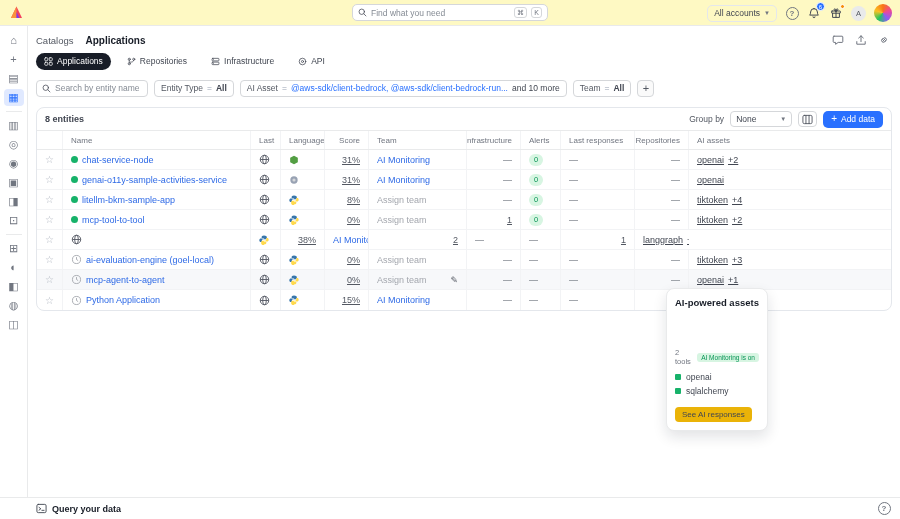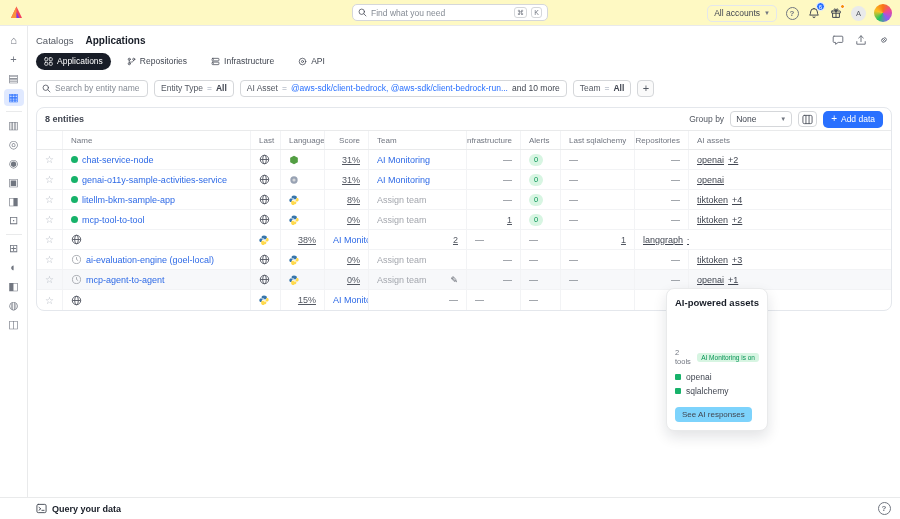--- a/index.html
+++ b/index.html
@@ -184,21 +184,21 @@
     background: #fff; border: 1px solid #e9eaeb; border-radius: 8px; padding: 8px;
     box-shadow: 0 6px 14px rgba(16,24,40,.12);
   }
   .tt-title { font-size: 9.5px; font-weight: bold; color: #181d27; margin-bottom: 6px; }
   .tt-meta { display: flex; align-items: center; gap: 4px; margin-bottom: 6px; margin-top: 40px; }
   .tt-count { font-size: 7.5px; color: #717680; }
   .tt-badge { background: #d7f5e2; color: #079455; font-size: 6.5px; padding: 1px 4px; border-radius: 3px; white-space: nowrap; }
   .tt-item { display: flex; align-items: center; gap: 5px; font-size: 8.5px; color: #414651; margin: 4px 0; }
   .tt-sq { width: 6px; height: 6px; background: #17b26a; border-radius: 1px; flex: none; }
   .tt-btn {
-    margin-top: 7px; background: #7dd3fc; border: none; border-radius: 4px; cursor: pointer;
+    margin-top: 7px; background: #eab308; border: none; border-radius: 4px; cursor: pointer;
     font-size: 8px; color: #414651; padding: 3px 7px; font-family: "Liberation Sans", sans-serif;
   }
   .stroke-ic { fill: none; stroke: currentColor; stroke-width: 1; stroke-linecap: round; stroke-linejoin: round; }
 </style>
 </head>
 <body>
 
 <header class="topbar">
   <span class="logo">
     <svg viewBox="0 0 15 15" width="15" height="15">
@@ -377,21 +377,21 @@
     </div>
     <div class="thead">
         <div class="cell star-c"></div>
         <div class="cell ">Name</div>
         <div class="cell ">Last</div>
         <div class="cell ">Language</div>
         <div class="cell r">Score</div>
         <div class="cell ">Team</div>
         <div class="cell r">Infrastructure</div>
         <div class="cell ">Alerts</div>
-        <div class="cell ">Last sqlalchemy</div>
+        <div class="cell ">Last responses</div>
         <div class="cell r">Repositories</div>
         <div class="cell ">AI assets</div>
       </div>
     <div class="tbody">
         <div class="trow">
           <div class="cell star-c">☆</div>
           <div class="cell">
             <span class="dot"></span>
             <a class="entity-link">chat-service-node</a>
           </div>
@@ -679,20 +679,27 @@
           <div class="cell r">
             <span class="dash">—</span>
           </div>
           <div class="cell">
             <a class="ai-link">openai</a>
             <a class="ai-link">+1</a>
           </div>
         </div>
         <div class="trow">
           <div class="cell star-c">☆</div>
+          <div class="cell">
+            <svg class="ic clock" viewBox="0 0 12 12">
+              <circle cx="6" cy="6" r="4.4"></circle>
+              <path d="M6 3.4V6l1.8 1.2"></path>
+            </svg>
+            <a class="entity-link">Python Application</a>
+          </div>
           <div class="cell">
             <svg class="ic" viewBox="0 0 12 12">
               <circle cx="6" cy="6" r="4.6"></circle>
               <ellipse cx="6" cy="6" rx="2" ry="4.6"></ellipse>
               <path d="M1.4 6h9.2"></path>
             </svg>
           </div>
           <div class="cell">
             <svg class="icf" viewBox="0 0 12 12">
               <path fill="#3776ab" d="M6 .7C3.9.7 3.2 1.6 3.2 2.7v1h2.9v.5H2.3C1.1 4.2.4 5 .4 6.3c0 1.3.7 2.1 1.9 2.1h1V6.9c0-1.1.9-1.9 2-1.9h2.4c1 0 1.7-.8 1.7-1.8V2.7C9.4 1.6 8.1.7 6 .7z"></path>

